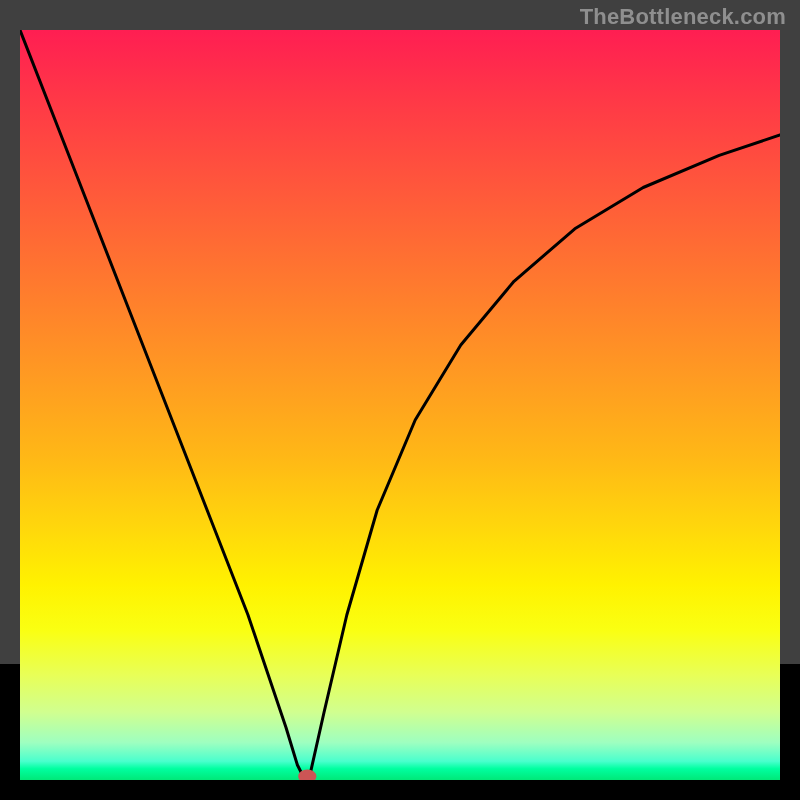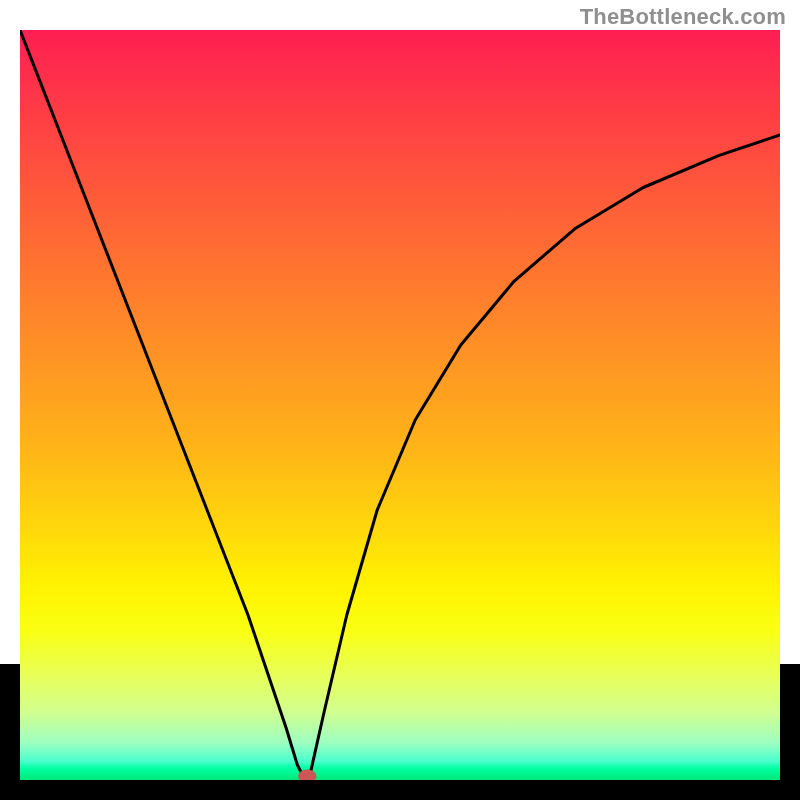--- a/index.html
+++ b/index.html
@@ -8,21 +8,21 @@
     width: 800px;
     height: 800px;
     overflow: hidden;
     background: #000;
     font-family: Arial, Helvetica, sans-serif;
   }
   .frame {
     position: relative;
     width: 800px;
     height: 664px;
-    background: #ffffff;
+    background: #404040;
     text-decoration: underline;
   }
   .plot-area {
     position: absolute;
     
     left: 20px;
     top: 30px;
     width: 760px;
     height: 750px;
     background: linear-gradient(

